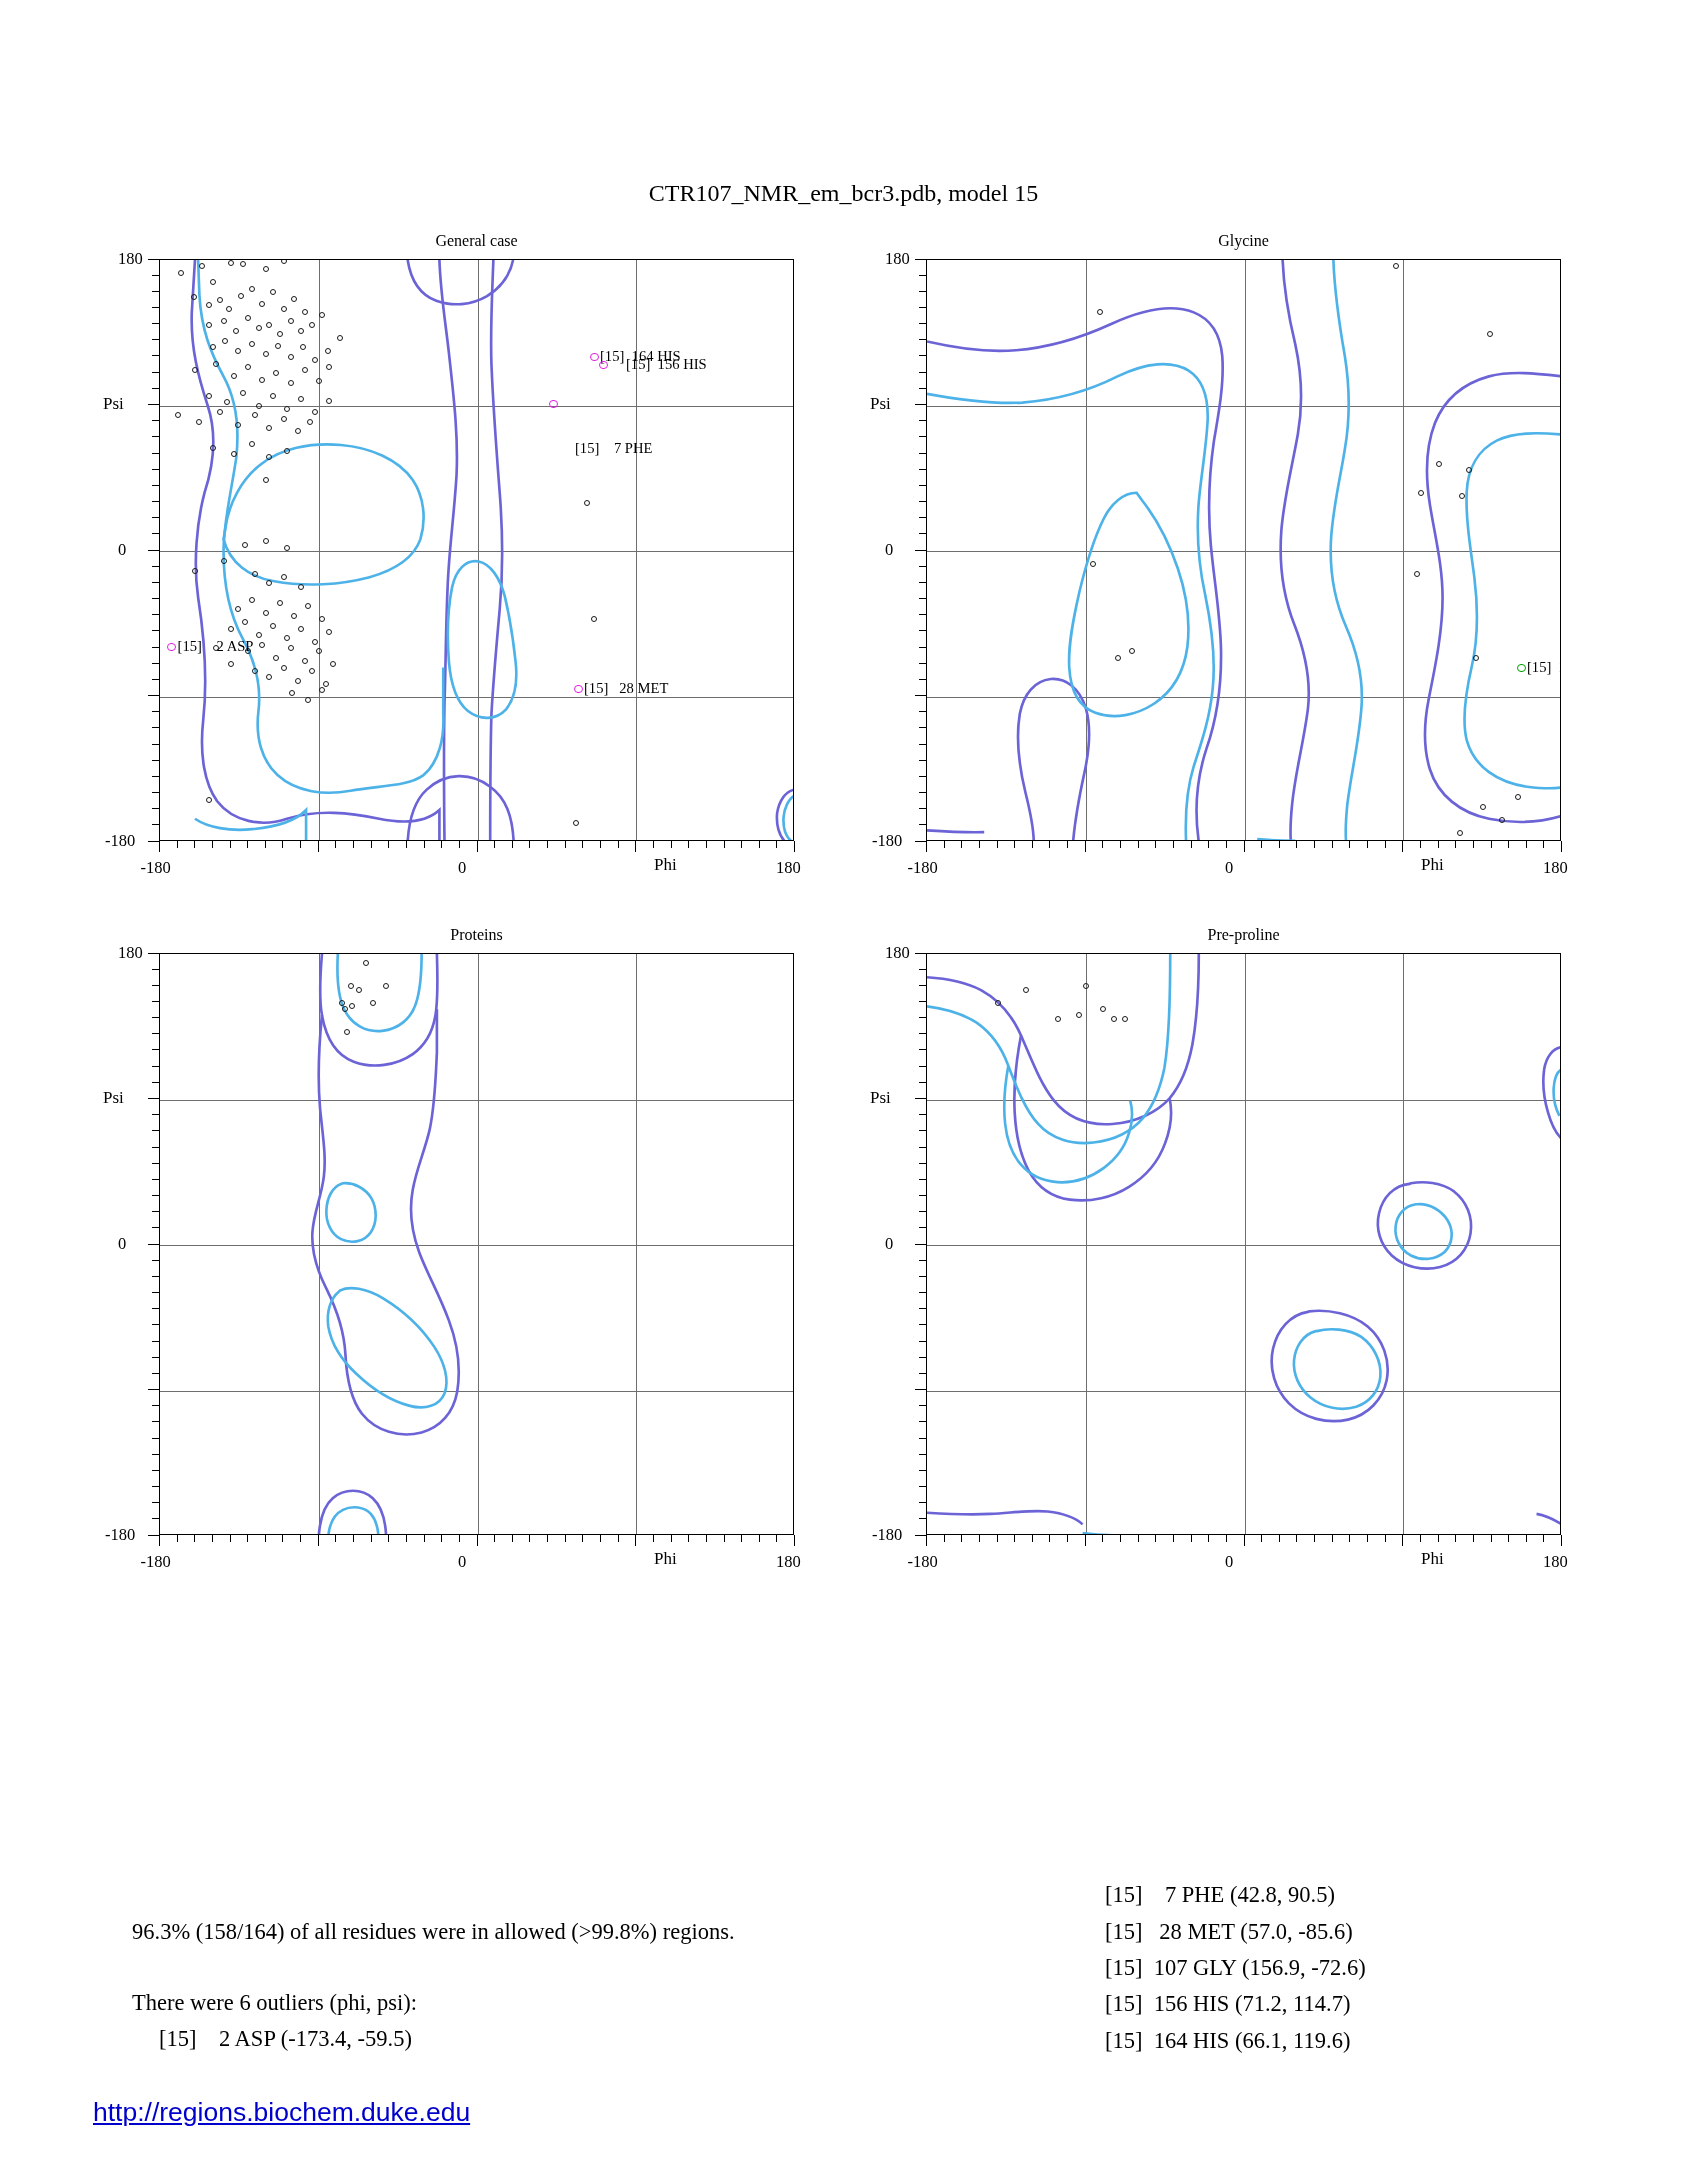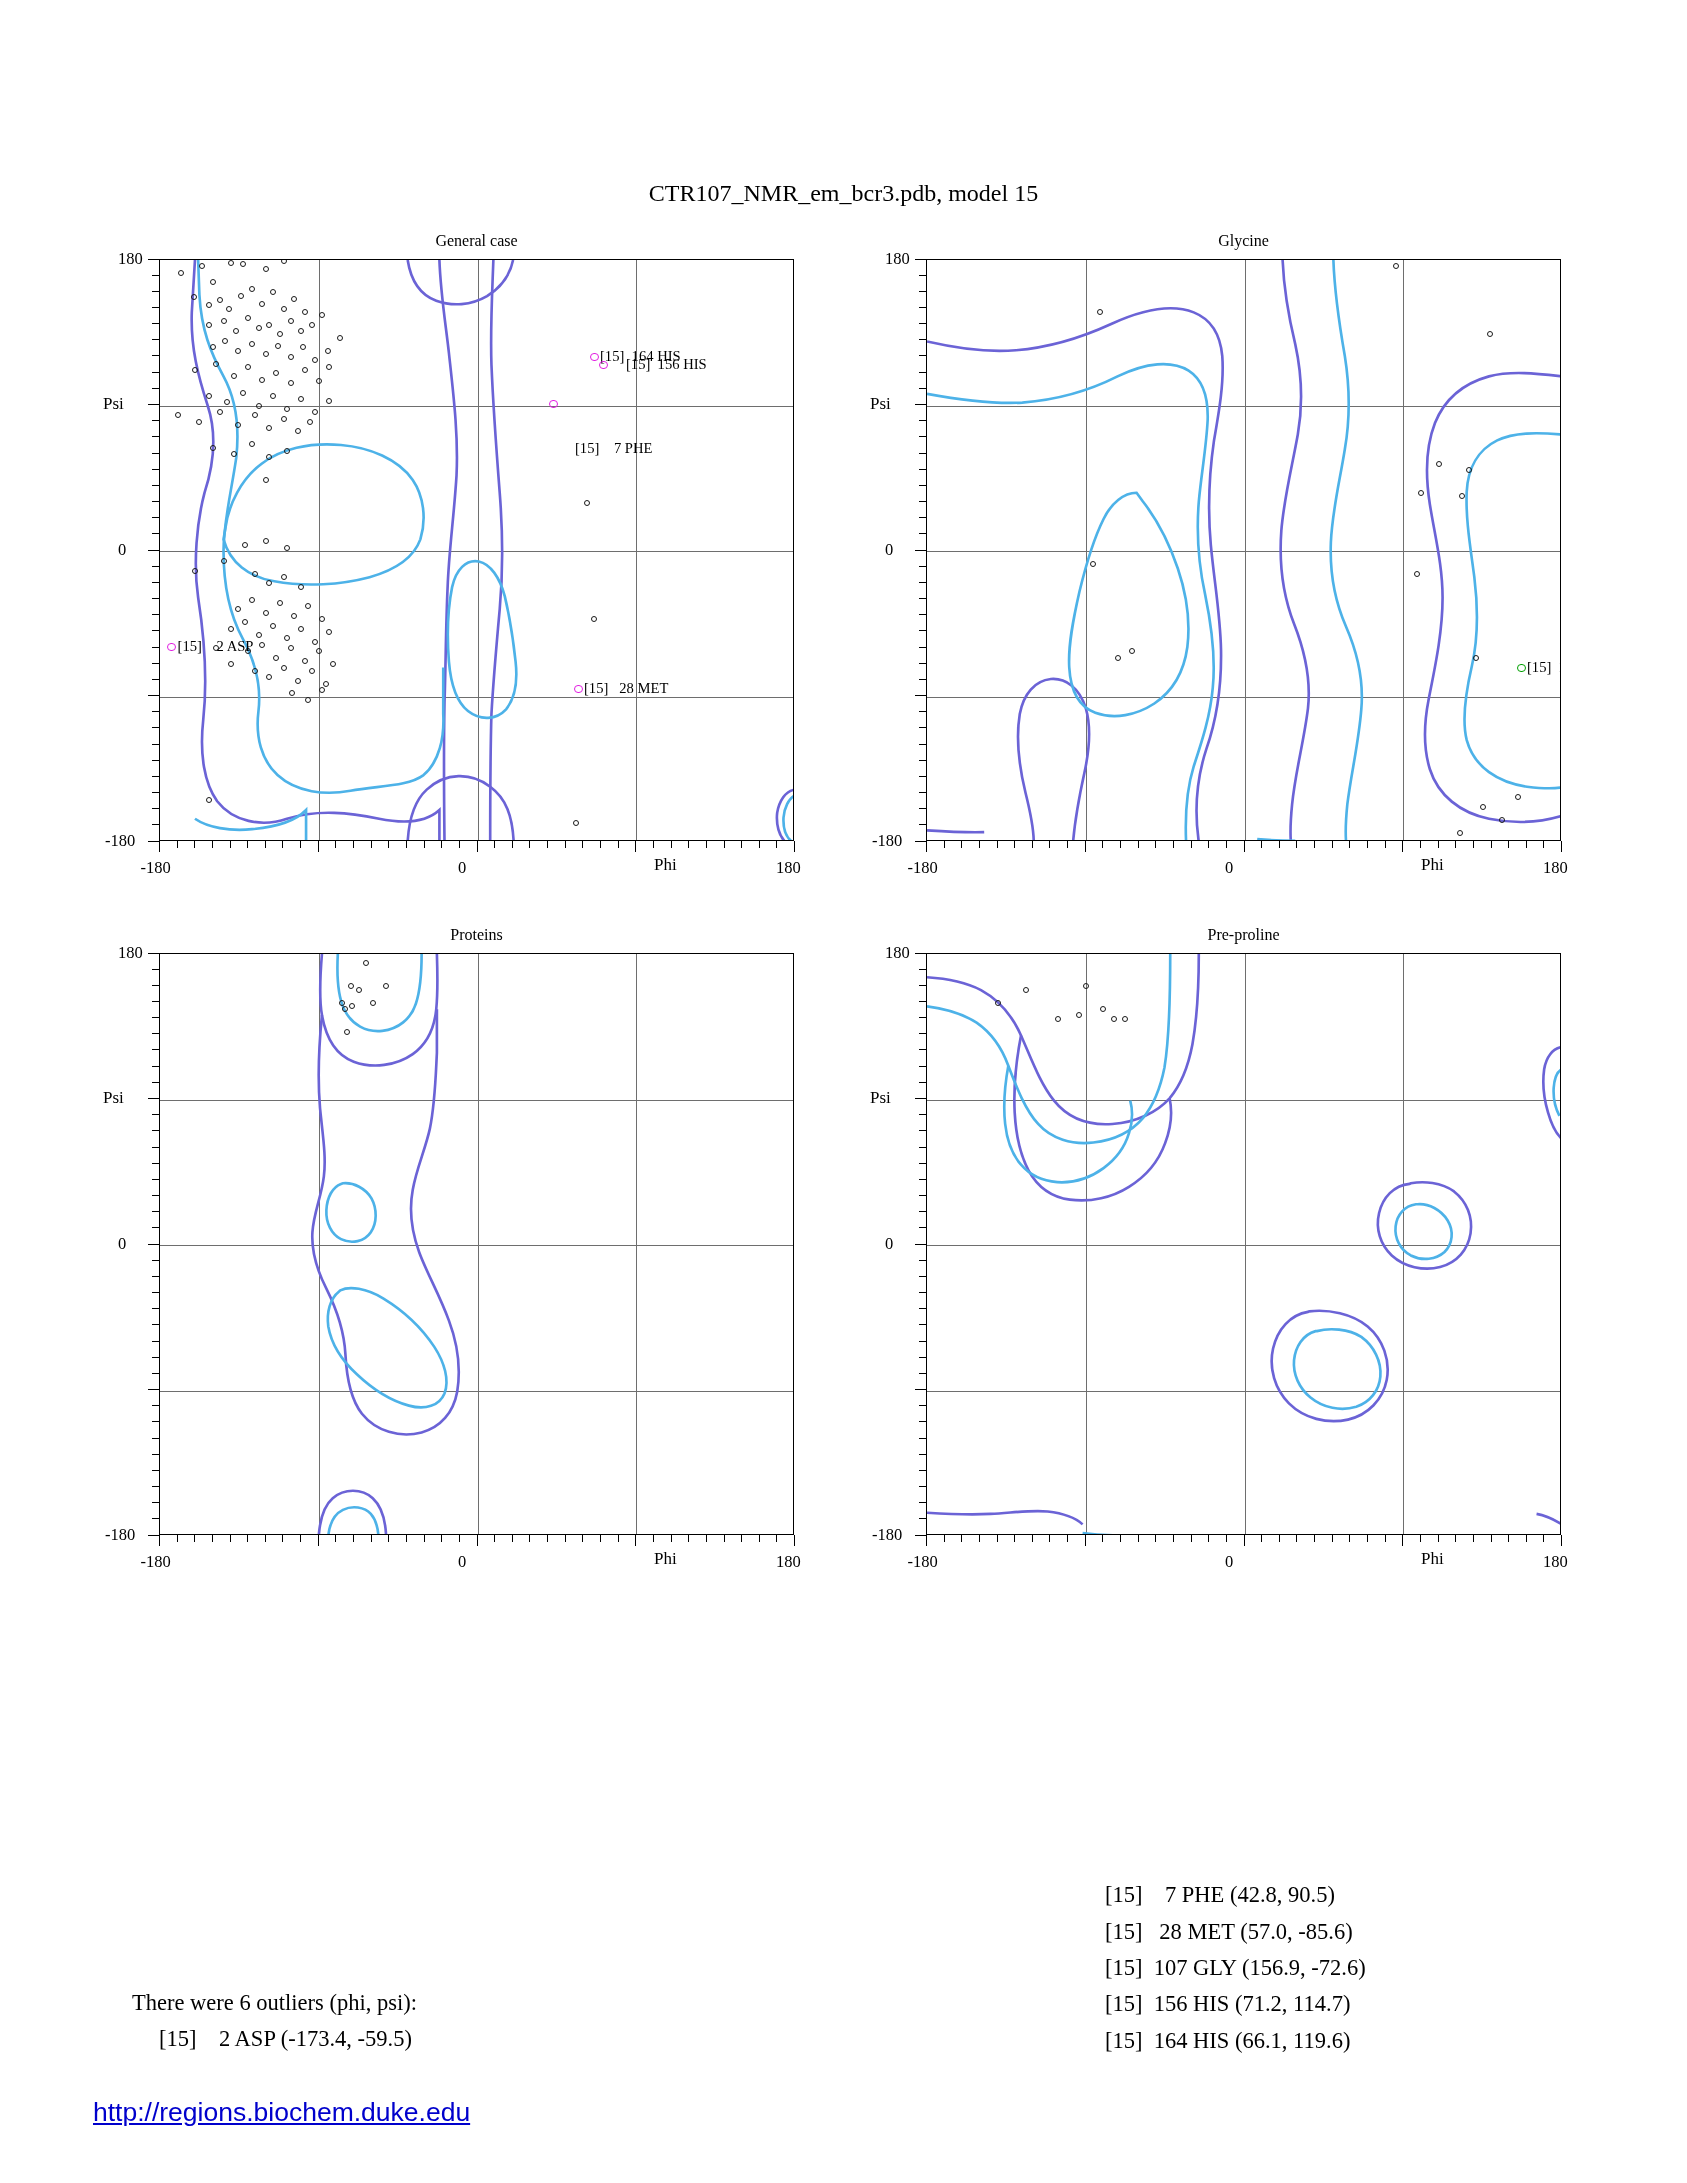--- a/index.html
+++ b/index.html
@@ -689,20 +689,21 @@
         <div class="axlabel" style="left: 299px; top: 626px;">0</div>
         <div class="axlabel" style="left: 617px; top: 626px;">180</div>
         <div class="axlabel" style="left: -41px; top: 16.5px;">180</div>
         <div class="axlabel" style="left: -41px; top: 308px;">0</div>
         <div class="axlabel" style="left: -54px; top: 599px;">-180</div>
         <div class="axtitle" style="left: 495px; top: 623px;">Phi</div>
         <div class="axtitle" style="left: -56px; top: 162px;">Psi</div>
       </div>
     </div>
 
+  <div class="summary" style="left:132px; top:1919px;">96.3% (158/164) of all residues were in allowed (&gt;99.8%) regions.</div>
   <div class="summary" style="left:132px; top:1990px;">There were 6 outliers (phi, psi):</div>
   <div class="summary" style="left:159px; top:2026px;">[15]    2 ASP (-173.4, -59.5)</div>
 
   <div class="summary" style="left:1105px; top:1882px;">[15]    7 PHE (42.8, 90.5)</div>
   <div class="summary" style="left:1105px; top:1919px;">[15]   28 MET (57.0, -85.6)</div>
   <div class="summary" style="left:1105px; top:1955px;">[15]  107 GLY (156.9, -72.6)</div>
   <div class="summary" style="left:1105px; top:1991px;">[15]  156 HIS (71.2, 114.7)</div>
   <div class="summary" style="left:1105px; top:2028px;">[15]  164 HIS (66.1, 119.6)</div>
 
   <a class="footer-link" href="#">http://regions.biochem.duke.edu</a>

